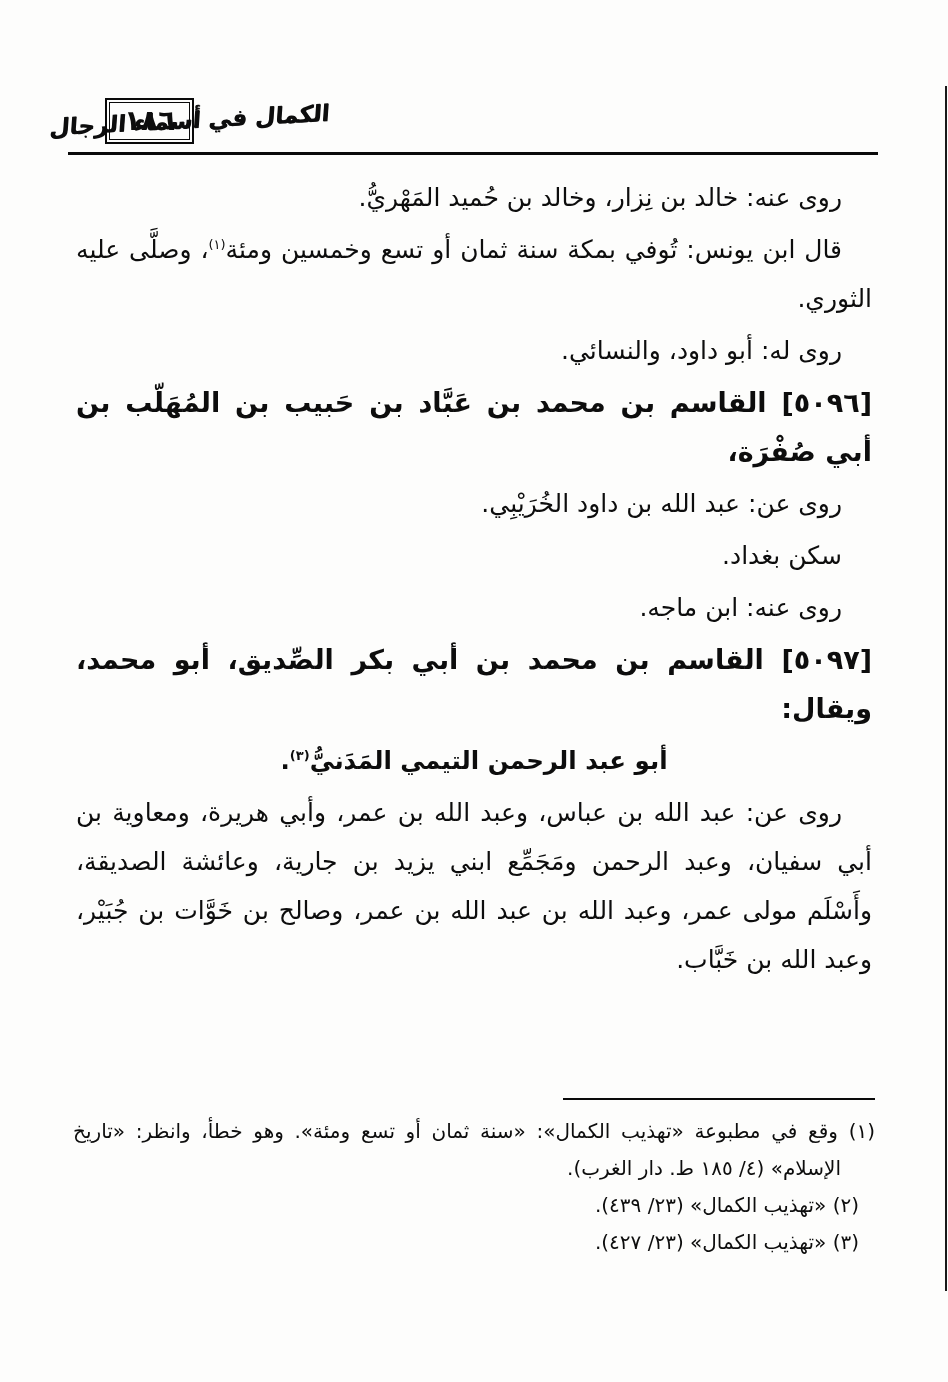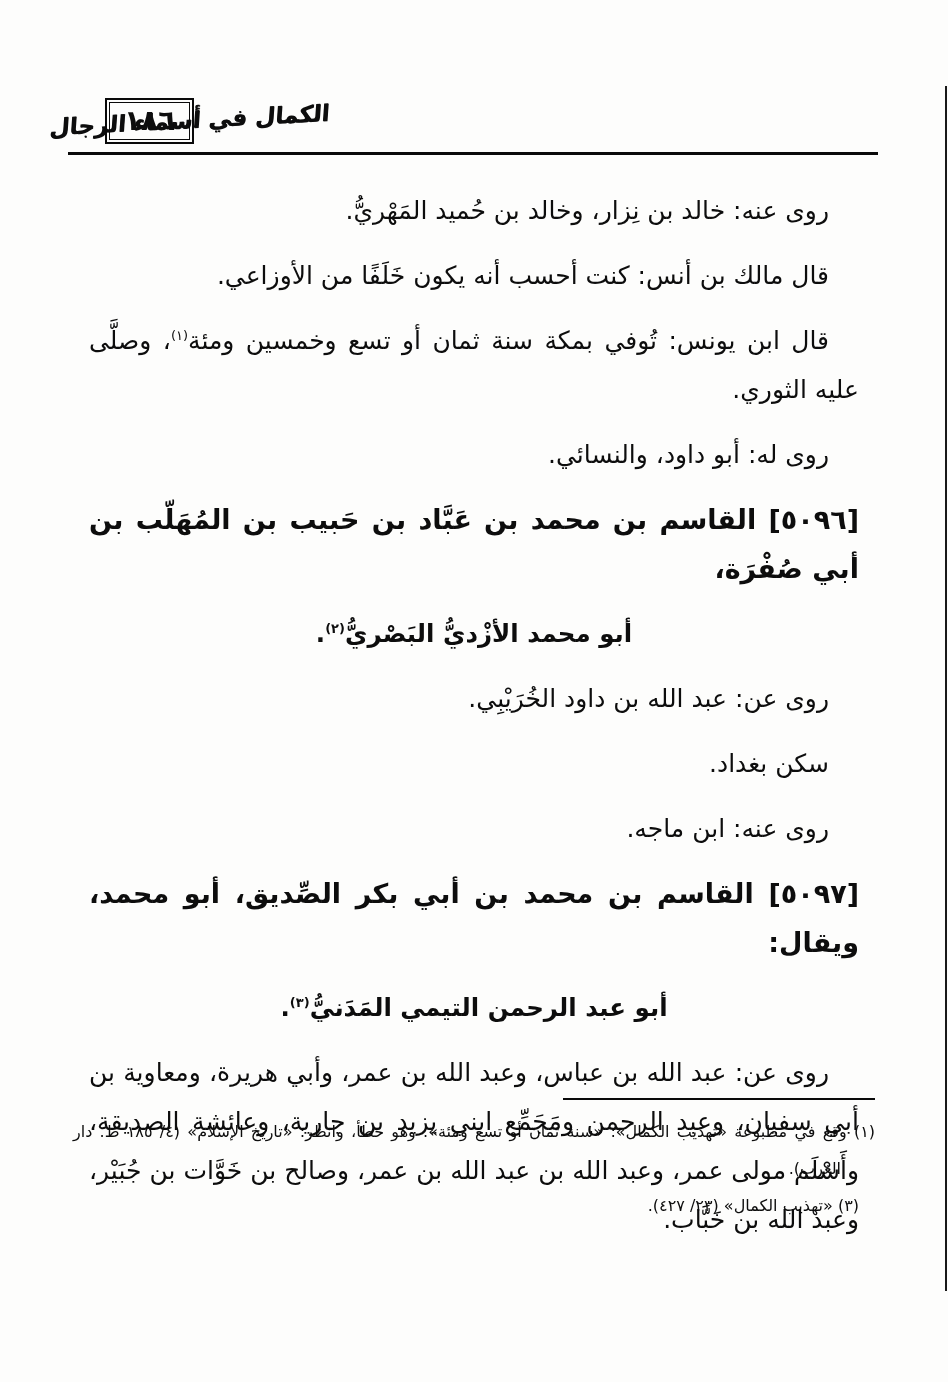--- a/index.html
+++ b/index.html
@@ -56,37 +56,37 @@
   }
   
   .body-text {
     position: absolute;
     top: 170px; right: 73px; left: 73px;
     direction: rtl;
     text-align: justify;
     font-size: 25px;
     line-height: 49px;
   }
-  .body-text p { margin: 16px; }
+  .body-text p { margin: 3px; }
   .indent { text-indent: 30px; }
   .entry { font-weight: bold; font-size: 27px; text-indent: 0; }
   .entry-center { font-weight: bold; font-size: 24.5px; text-align: center; text-indent: 0; }
   sup.fn-ref {
     font-size: 13px;
     line-height: 0;
     vertical-align: 9px;
     letter-spacing: 0;
   }
   
   .footnotes {
     position: absolute;
     top: 1098px; right: 73px; left: 73px;
     direction: rtl;
     text-align: justify;
-    font-size: 16px;
+    font-size: 20px;
     line-height: 37px;
   }
   .fn-rule {
     width: 312px; height: 2px;
     background: #0a0a0a;
     margin: 0 0 13px 0;
   }
   .footnotes p { margin: 0; }
   .fn-hang { padding-right: 34px; text-indent: -34px; }
   .fn-indent { margin-right: 16px !important; }
@@ -107,29 +107,27 @@
       <span class="page-num-inner">١٨٦</span>
     </div>
   </header>
 
   <div class="header-rule"></div>
 
   <main class="body-text">
 
     <p class="indent">روى عنه: خالد بن نِزار، وخالد بن حُميد المَهْريُّ.</p>
 
-    <p class="indent">قال مالك بن أنس: كنت أحسب أنه يكون خَلَفًا من الأوزاعي.</p>
 
     <p class="indent"><span>قال ابن يونس: تُوفي بمكة سنة ثمان أو تسع وخمسين ومئة</span><sup class="fn-ref">(١)</sup><span>، وصلَّى عليه الثوري.</span></p>
 
     <p class="indent">روى له: أبو داود، والنسائي.</p>
 
     <p class="entry"><span class="entry-num">[٥٠٩٦]</span><span> القاسم بن محمد بن عَبَّاد بن حَبيب بن المُهَلّب بن أبي صُفْرَة،</span></p>
 
-    <p class="entry-center"><span>أبو محمد الأزْديُّ البَصْريُّ</span><sup class="fn-ref">(٢)</sup><span>.</span></p>
 
     <p class="indent">روى عن: عبد الله بن داود الخُرَيْبِي.</p>
 
     <p class="indent">سكن بغداد.</p>
 
     <p class="indent">روى عنه: ابن ماجه.</p>
 
     <p class="entry"><span class="entry-num">[٥٠٩٧]</span><span> القاسم بن محمد بن أبي بكر الصِّديق، أبو محمد، ويقال:</span></p>
 
     <p class="entry-center"><span>أبو عبد الرحمن التيمي المَدَنيُّ</span><sup class="fn-ref">(٣)</sup><span>.</span></p>
@@ -137,17 +135,18 @@
     <p class="indent">روى عن: عبد الله بن عباس، وعبد الله بن عمر، وأبي هريرة، ومعاوية بن أبي سفيان، وعبد الرحمن ومَجَمِّع ابني يزيد بن جارية، وعائشة الصديقة، وأَسْلَم مولى عمر، وعبد الله بن عبد الله بن عمر، وصالح بن خَوَّات بن جُبَيْر، وعبد الله بن خَبَّاب.</p>
 
 
   </main>
 
   <div class="footnotes">
     <div class="fn-rule"></div>
 
     <p class="fn-hang"><span class="fn-marker">(١)</span><span> وقع في مطبوعة «تهذيب الكمال»: «سنة ثمان أو تسع ومئة». وهو خطأ، وانظر: «تاريخ الإسلام» (٤/ ١٨٥ ط. دار الغرب).</span></p>
 
+    <p class="fn-hang fn-indent"><span class="fn-marker">(٢)</span><span> «تهذيب الكمال» (٢٣/ ٤٣٩).</span></p>
 
     <p class="fn-hang fn-indent"><span class="fn-marker">(٣)</span><span> «تهذيب الكمال» (٢٣/ ٤٢٧).</span></p>
   </div>
 
 </div>
 
 </body></html>

